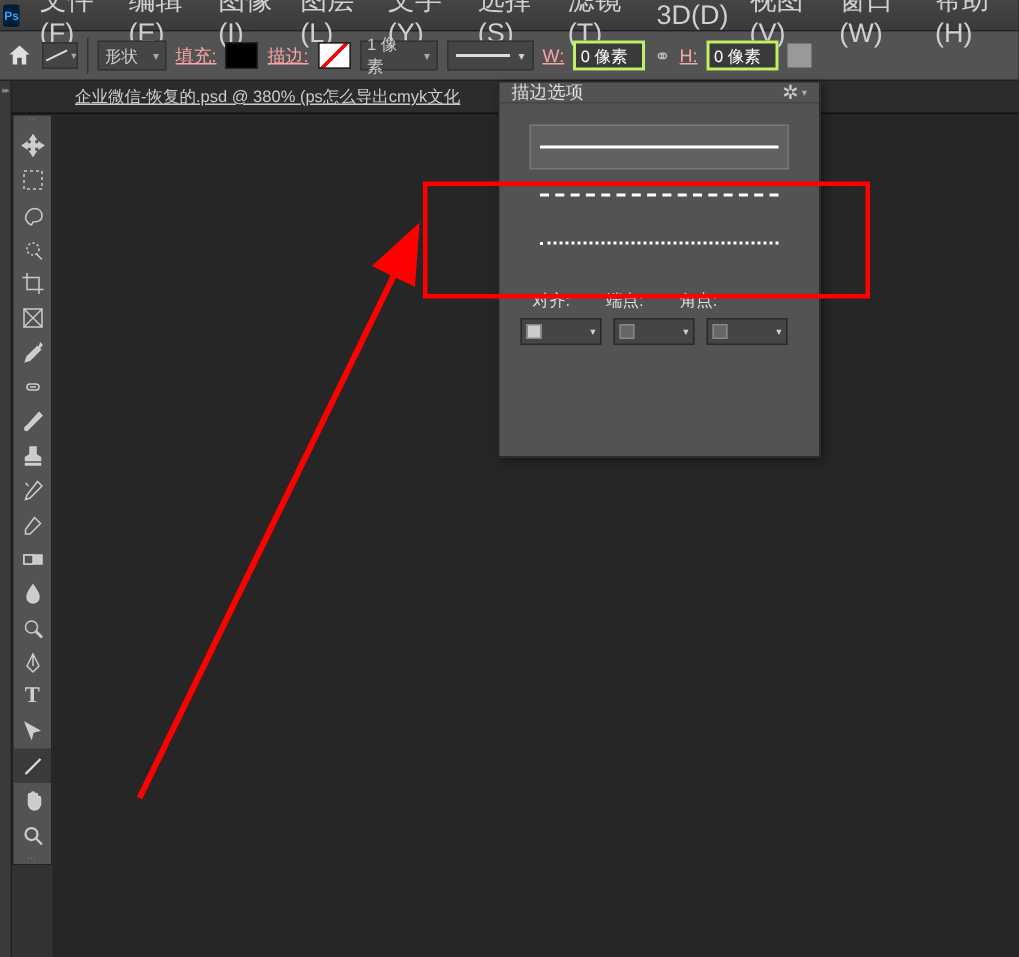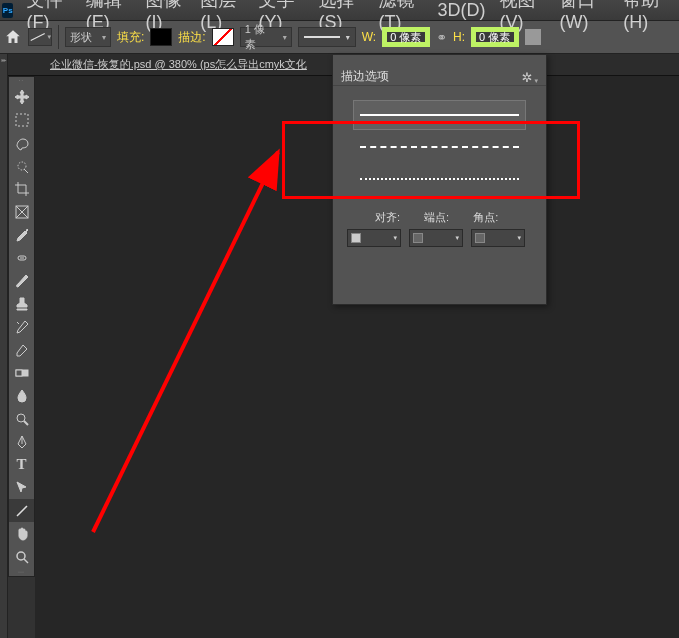--- a/index.html
+++ b/index.html
@@ -11,22 +11,22 @@
 .menubar span.menu-item { padding: 0 7px; cursor:default; font-size:18px;}
 
 
 .optionsbar { height: 33px; background:#535353; border-bottom:1px solid #222; display:flex; align-items:center; padding:0 4px; gap:6px;}
 .optionsbar .home-icon{width:18px;height:18px;fill:#e0e0e0;}
 .optionsbar .tool-icon{width:24px;height:18px;border:1px solid #333;background:#454545;display:flex;align-items:center;justify-content:center;}
 .optionsbar .dropdown{height:20px;background:#454545;border:1px solid #333;display:flex;align-items:center;padding:0 4px;color:#ccc;font-size:11px;}
 .optionsbar .dropdown .chev{margin-left:10px;font-size:8px;color:#aaa;}
 .optionsbar .swatch{width:22px;height:18px;border:1px solid #222;}
 .optionsbar .stroke-swatch{background:linear-gradient(135deg,#fff 0 45%,red 45% 55%,#fff 55% 100%);}
-.optionsbar .lbl{font-size:12px;color:#fde047;}
-.optionsbar .numbox{width:48px;height:20px;background:#3a3a3a;border:5px solid #bef264;color:#fff;display:flex;align-items:center;padding:0 3px;font-size:11px;}
+.optionsbar .lbl{font-size:12px;color:#fca5a5;text-decoration:underline;}
+.optionsbar .numbox{width:48px;height:20px;background:#3a3a3a;border:2px solid #bef264;color:#fff;display:flex;align-items:center;padding:0 3px;font-size:11px;}
 .optionsbar .linestyle{width:58px;height:20px;background:#454545;border:1px solid #333;display:flex;align-items:center;justify-content:center;}
 .optionsbar .linestyle .chev{margin-left:6px;font-size:8px;}
 .optionsbar .link-icon{color:#bbb;font-size:13px;}
 .optionsbar .box-icon{width:16px;height:16px;background:#999;}
 
 
 .tabbar{height:22px;background:#2c2c2c;display:flex;align-items:center;padding-left:42px;font-size:11px;color:#ccc;border-bottom:1px solid #111;white-space:nowrap;overflow:hidden;}
 .tabbar .tab{padding:0 8px;text-decoration:underline;}
 .tabbar .tab2{margin-left:auto;padding-right:6px;}
 
@@ -39,31 +39,31 @@
 .toolbox .dots{height:8px;text-align:center;color:#888;font-size:6px;letter-spacing:1px;}
 .toolbox .tool{width:25px;height:23px;display:flex;align-items:center;justify-content:center;color:#d0d0d0;}
 .toolbox .tool svg{width:16px;height:16px;fill:#d0d0d0;stroke:#d0d0d0;}
 .toolbox .tool.sel{background:#3a3a3a;}
 
 
 .canvas{position:absolute;left:35px;top:76px;right:0;bottom:0;background:#262626;}
 
 
 .popup{position:absolute;left:332px;top:54px;width:215px;height:251px;background:#535353;border:1px solid #2a2a2a;box-shadow:2px 2px 6px rgba(0,0,0,.4);}
-.popup .hdr{height:31px;display:flex;align-items:flex-end;padding:0 8px;font-size:12px;color:#ddd;border-bottom:1px solid #444;}
+.popup .hdr{height:14px;display:flex;align-items:center;padding:0 8px;font-size:12px;color:#ddd;border-bottom:1px solid #444;}
 .popup .hdr .gear{margin-left:auto;color:#ccc;font-size:13px;}
 .popup .hdr .chev{font-size:7px;margin-left:2px;color:#aaa;}
 .popup .style-list{padding:14px 20px 8px;}
 .popup .style-row{height:30px;display:flex;align-items:center;border:1px solid transparent;padding:0 6px;margin-bottom:2px;}
 .popup .style-row.sel{background:#606060;border-color:#777;}
 .popup .style-row .line{width:100%;}
 .popup .solid{border-top:2px solid #fff;}
 .popup .dashed{border-top:2px dashed #fff;}
 .popup .dotted{border-top:2px dotted #fff;}
-.popup .opts{display:flex;padding:6px 22px 4px;gap:24px;font-size:11px;color:#ddd;margin-left:20px;}
+.popup .opts{display:flex;padding:6px 22px 4px;gap:24px;font-size:11px;color:#ddd;}
 .popup .dropdowns{display:flex;padding:0 14px;gap:8px;}
 .popup .dropdowns .dd{width:54px;height:18px;background:#454545;border:1px solid #2a2a2a;display:flex;align-items:center;justify-content:space-between;padding:0 3px;font-size:10px;}
 .popup .dropdowns .dd .sq{width:10px;height:10px;background:#ccc;border:1px solid #888;}
 .popup .more{display:flex;justify-content:center;margin-top:14px;}
 .popup .more button{background:#454545;border:1px solid #2a2a2a;color:#ddd;font-size:11px;padding:3px 12px;}
 
 
 .redbox{position:absolute;left:282px;top:121px;width:298px;height:78px;border:3px solid red;pointer-events:none;}
 .arrow{position:absolute;left:83px;top:142px;pointer-events:none;}
 </style>

